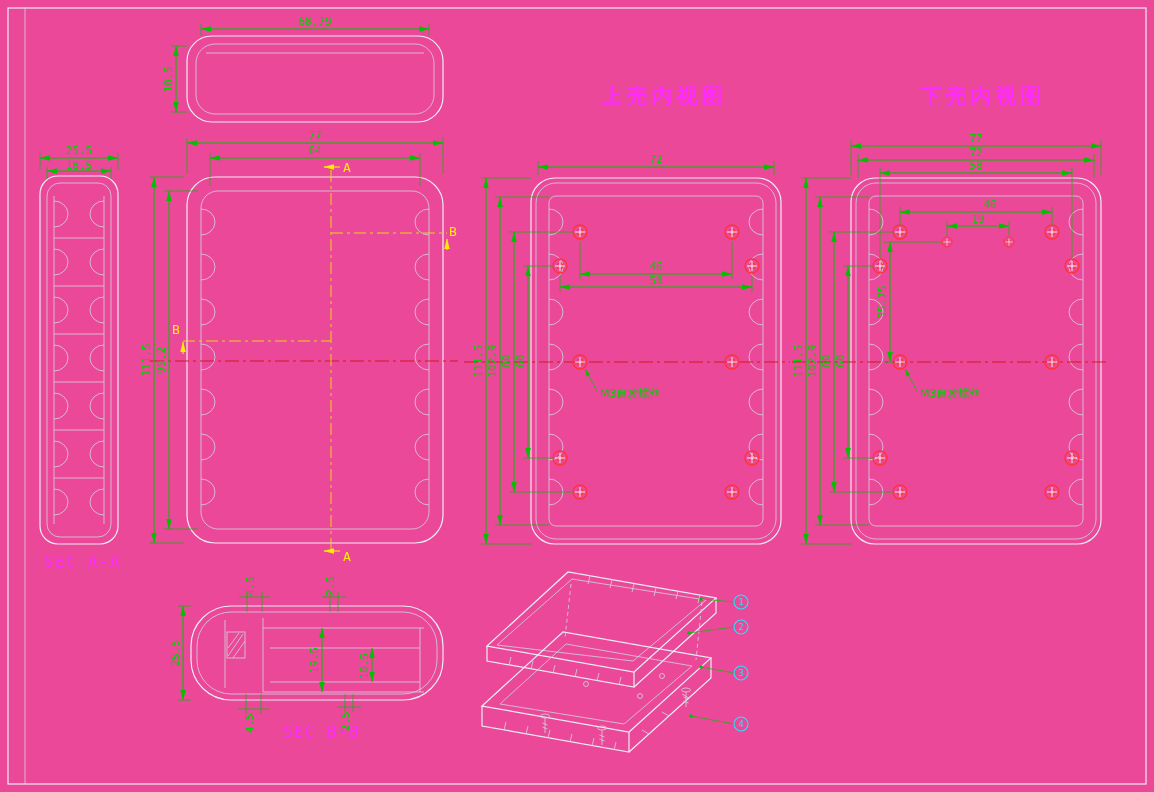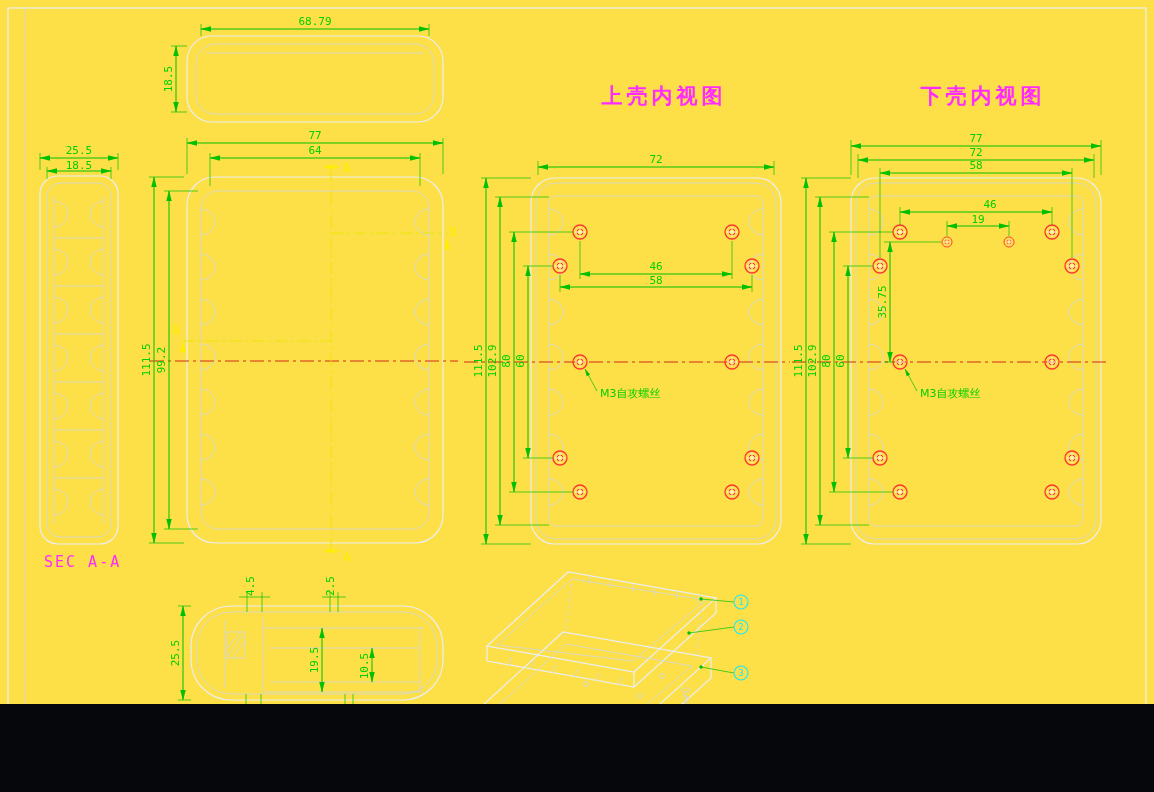--- a/index.html
+++ b/index.html
@@ -1,16 +1,16 @@
 <!DOCTYPE html>
 <html><head>
 <meta charset="utf-8">
 <style>
   html,body{margin:0;padding:0;background:#05070c;}
-  .stage{position:relative;width:1154px;height:704px;background:#fde047;overflow:hidden;}
+  .stage{position:relative;width:1154px;height:792px;background:#ec4899;overflow:hidden;}
   svg{display:block;}
   
   .g1{stroke:#e9eef4;stroke-width:1.2;fill:none;}
   .g0{stroke:#cfd6de;stroke-width:0.8;fill:none;}
   
   .dl{stroke:#00c000;stroke-width:1;fill:none;marker-start:url(#ar);marker-end:url(#ar);}
   .xl{stroke:#00c000;stroke-width:0.7;fill:none;}
   .dimt{fill:#00cf00;font-family:"DejaVu Sans Mono",monospace;font-size:11px;text-anchor:middle;}
   .nt{fill:#00cf00;font-family:"DejaVu Sans",sans-serif;font-size:11px;text-anchor:start;}
   

